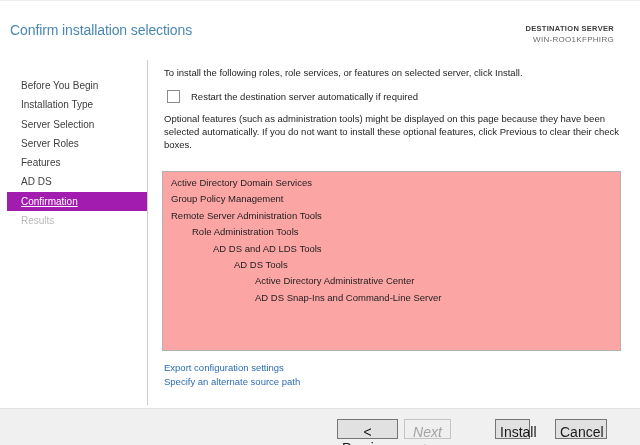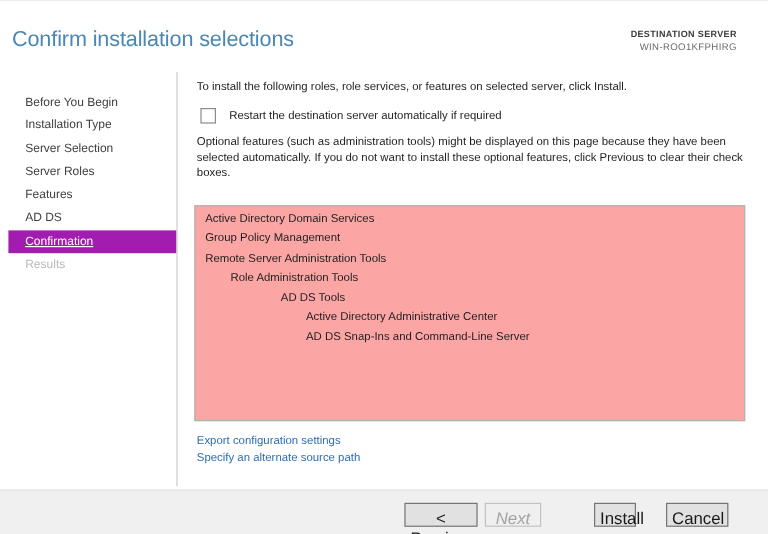--- a/index.html
+++ b/index.html
@@ -9,21 +9,21 @@
     font-family:"Liberation Sans", sans-serif;
     position:relative;
     overflow:hidden;
     -webkit-font-smoothing:antialiased;
   }
   .top-line { position:absolute; top:0; left:0; width:640px; height:1px; background:#ececec; }
 
   
   .page-title {
     position:absolute; left:10px; top:22px;
-    font-size:18px; font-weight:400; letter-spacing:-0.1px;
+    font-size:14px; font-weight:400; letter-spacing:-0.1px;
     color:#4a87b2; margin:0;
   }
   .dest-block { position:absolute; right:26px; top:24px; text-align:right; }
   .dest-label { font-size:7.5px; font-weight:bold; color:#3c3c3c; letter-spacing:0.3px; }
   .dest-name  { font-size:8px; color:#6b6b6b; margin-top:2px; letter-spacing:0.3px; }
 
   
   .sidebar { position:absolute; left:0; top:76px; width:147px; }
   .side-item {
     height:19.3px; line-height:19.3px;
@@ -124,20 +124,21 @@
   <span class="chk-label">Restart the destination server automatically if required</span>
 </div>
 
 <p class="note">Optional features (such as administration tools) might be displayed on this page because they have been selected automatically. If you do not want to install these optional features, click Previous to clear their check boxes.</p>
 
 <div class="listbox">
   <div class="tree-row ind-0">Active Directory Domain Services</div>
   <div class="tree-row ind-0">Group Policy Management</div>
   <div class="tree-row ind-0">Remote Server Administration Tools</div>
   <div class="tree-row ind-1">Role Administration Tools</div>
+  <div class="tree-row ind-2">AD DS and AD LDS Tools</div>
   <div class="tree-row ind-3">AD DS Tools</div>
   <div class="tree-row ind-4">Active Directory Administrative Center</div>
   <div class="tree-row ind-4">AD DS Snap-Ins and Command-Line Server</div>
 </div>
 
 <div class="links">
   <a class="link">Export configuration settings</a>
   <a class="link">Specify an alternate source path</a>
 </div>
 

